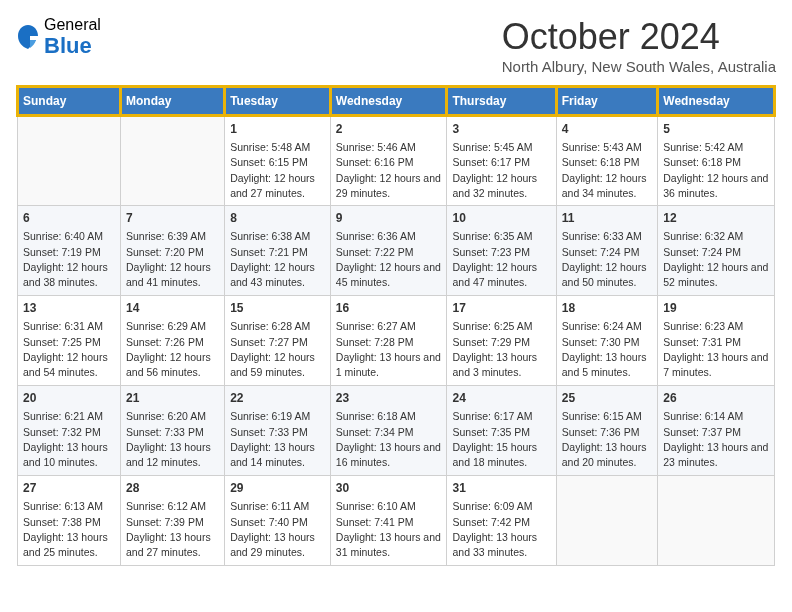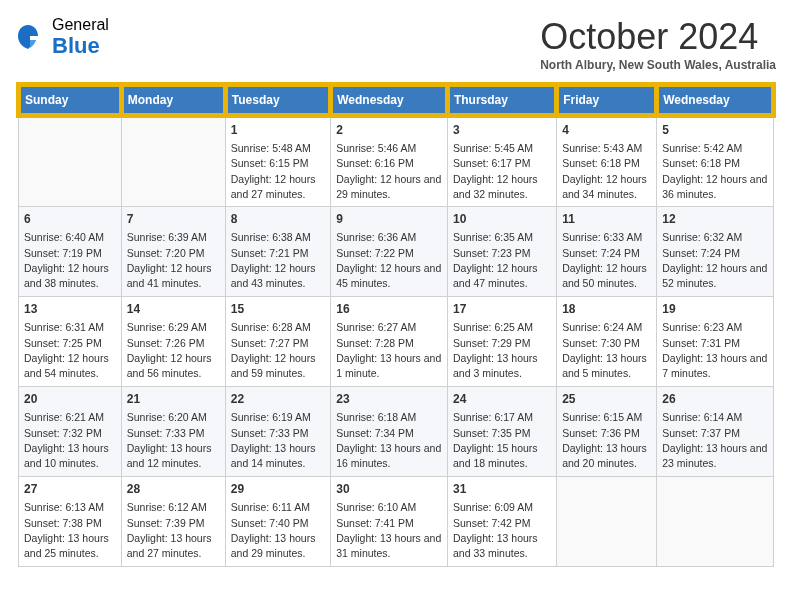--- a/index.html
+++ b/index.html
@@ -12,59 +12,58 @@
     }
     .header-area {
       display: flex;
       justify-content: space-between;
       align-items: flex-start;
       margin-bottom: 10px;
     }
     .logo {
       display: flex;
       align-items: center;
-      gap: 12px;
+      gap: 4px;
     }
     .logo-text {
       display: flex;
       flex-direction: column;
       line-height: 1.1;
     }
     .logo-icon {
       width: 24px;
       height: 28px;
     }
     .title-area {
       text-align: left;
     }
     .month-title {
       font-size: 36px;
       font-weight: 300;
       color: #333;
     }
     .location-title {
-      font-size: 12px;
+      font-size: 15px;
       color: #555;
-      font-weight: bold;
     }
     table {
       width: 100%;
       border-collapse: collapse;
       font-size: 11px;
     }
     thead tr {
       background-color: #3a7abf;
       color: #fff;
     }
     thead th {
       padding: 6px 4px;
       text-align: left;
       font-weight: bold;
       font-size: 12px;
-      border: 5px solid #eab308;
+      border: 3px solid #eab308;
     }
     tbody tr {
       vertical-align: top;
     }
     tbody td {
       border: 1px solid #d0d0d0;
       padding: 4px 5px;
       min-height: 70px;
       height: 90px;
       color: #333;

